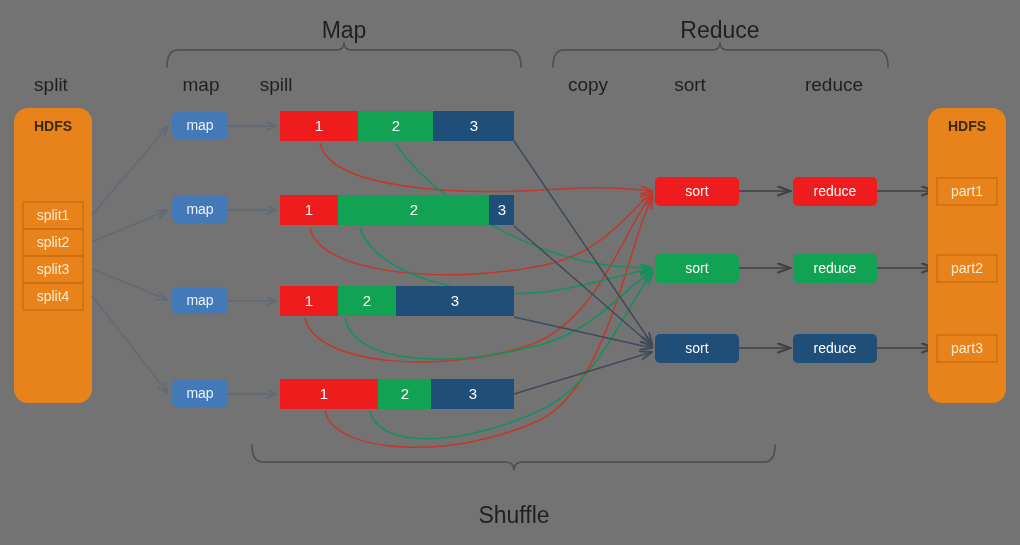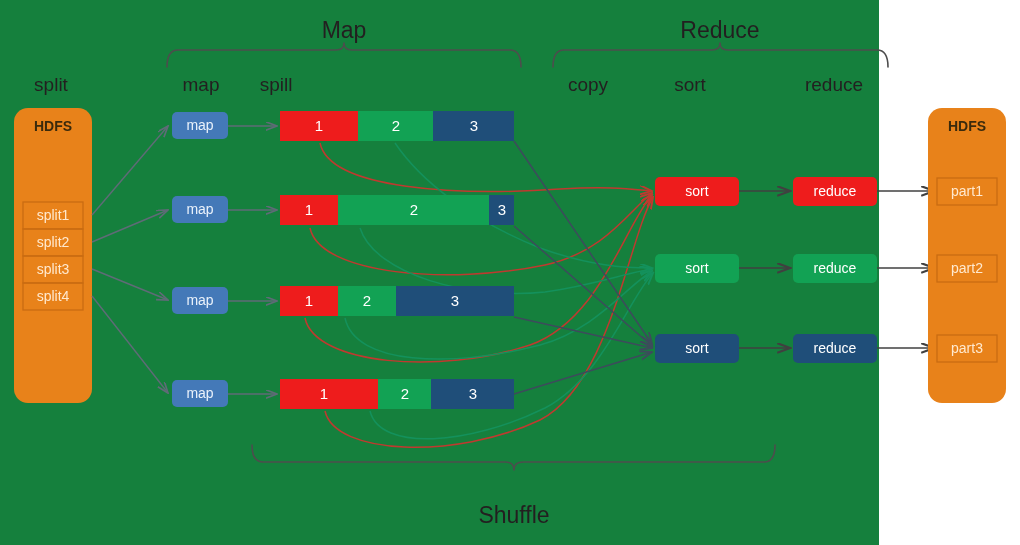--- a/index.html
+++ b/index.html
@@ -9,23 +9,23 @@
     background: #ffffff;
   }
   body {
     width: 1020px;
     height: 545px;
     font-family: "Liberation Sans", sans-serif;
     overflow: hidden;
   }
   #diagram-root {
     position: relative;
-    width: 879px;
+    width: 1020px;
     height: 545px;
-    background: #15803d;
+    background: #737373;
   }
   svg#diagram-svg {
     display: block;
     width: 1020px;
     height: 545px;
   }
   .stage-title {
     font-family: "Liberation Sans", sans-serif;
     font-size: 23px;
     fill: #231f20;

